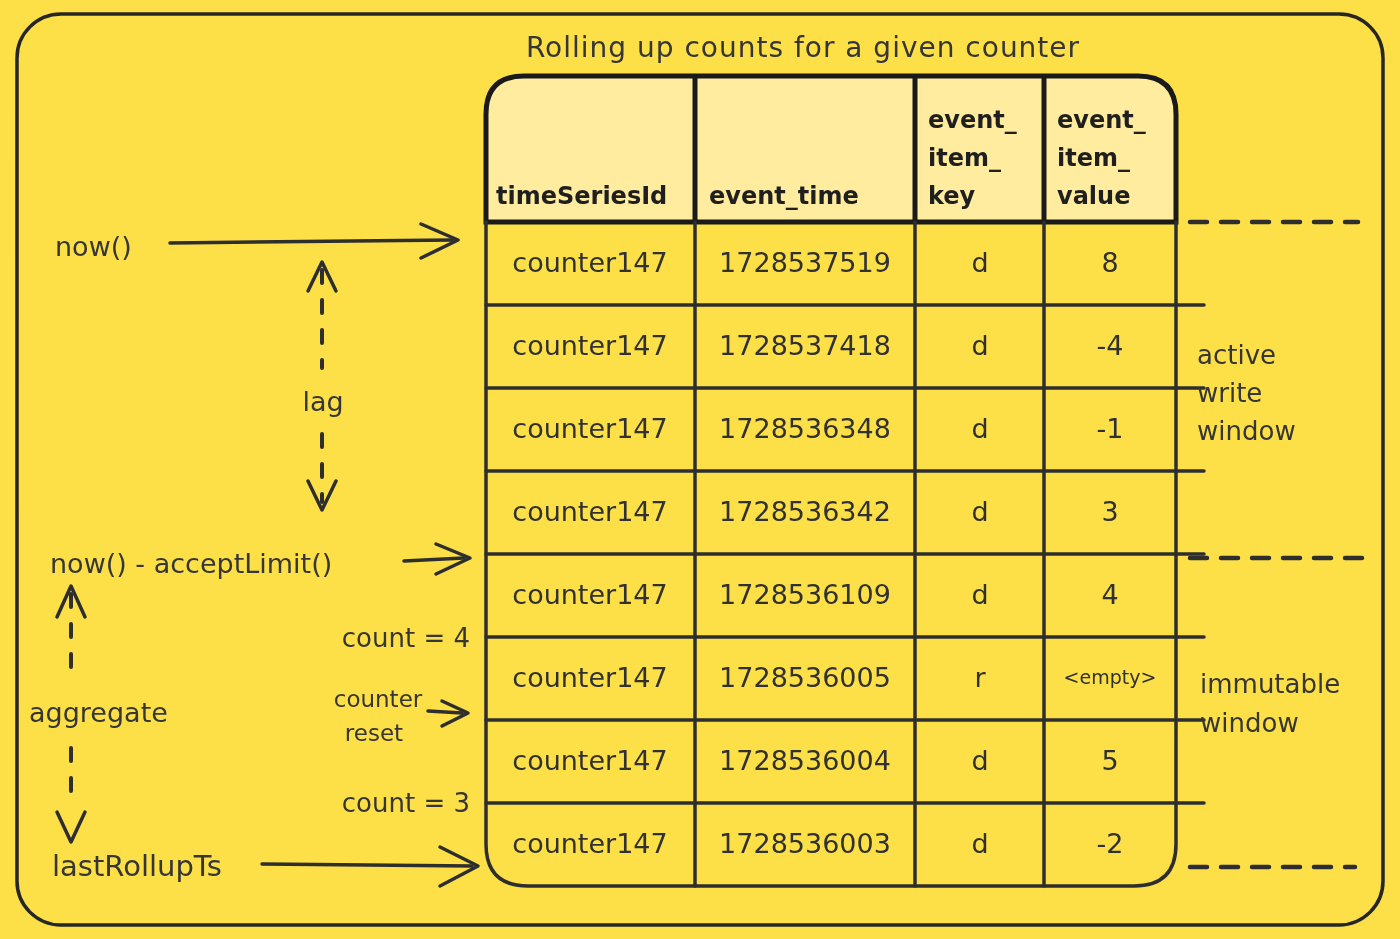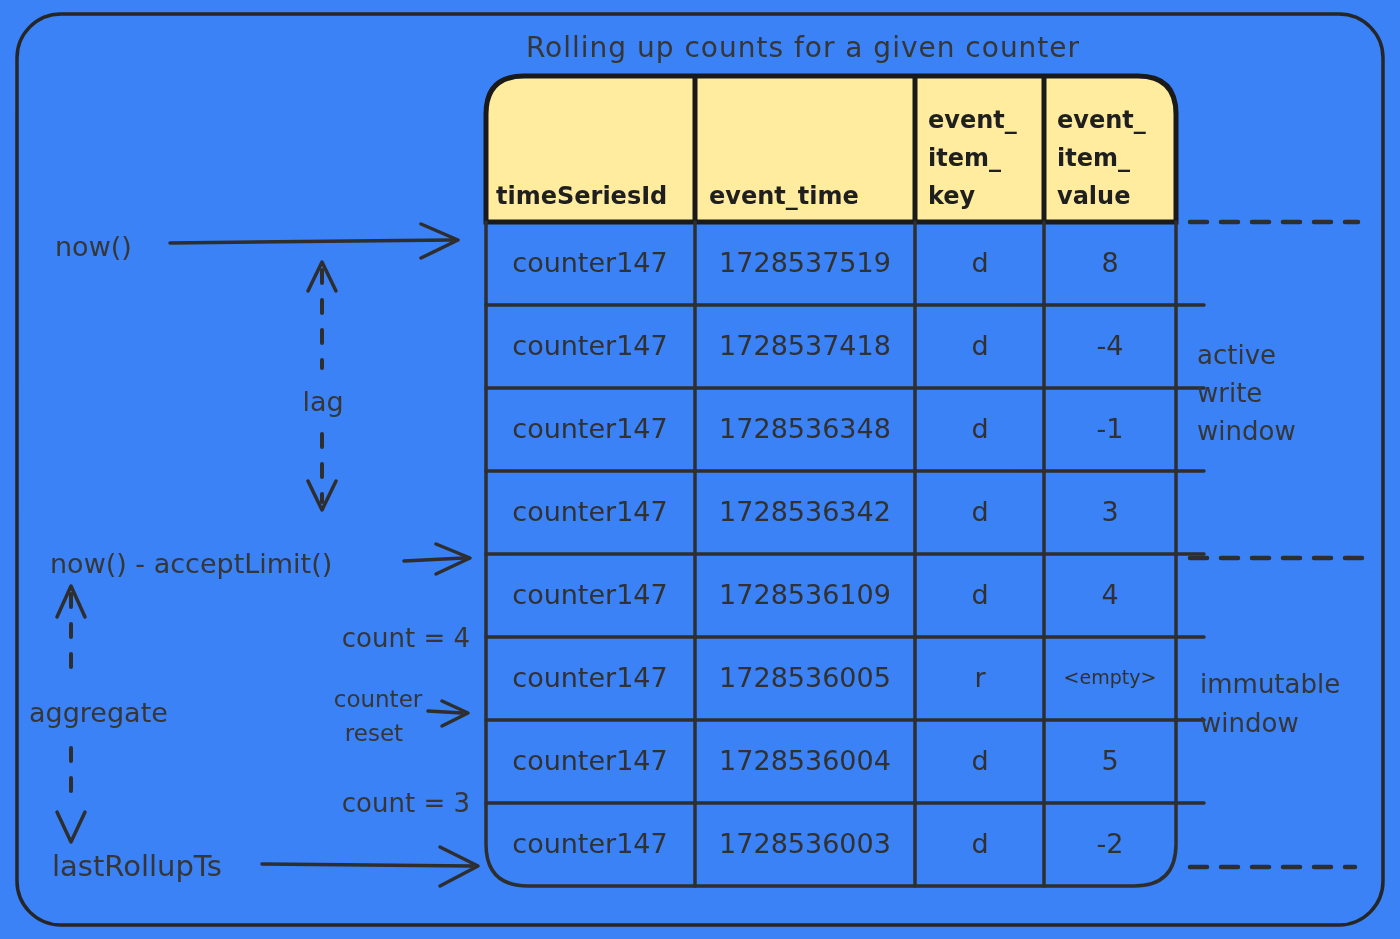--- a/index.html
+++ b/index.html
@@ -1,20 +1,20 @@
 <!DOCTYPE html>
 <html><head>
 <meta charset="utf-8">
 <style>
   html, body { margin: 0; padding: 0; background: #000; }
   .canvas {
     position: relative;
     width: 1400px;
     height: 939px;
-    background: #3b82f6;
+    background: #fde047;
     overflow: hidden;
   }
   svg { display: block; }
   svg text {
     font-family: "DejaVu Sans", sans-serif;
     user-select: none;
   }
   .frame { fill: none; stroke: #262626; stroke-width: 3.5; }
   .title { fill: #363636; font-size: 28px; letter-spacing: 1px; }
   .header-bg { stroke: #1a1a1a; stroke-width: 5; }

